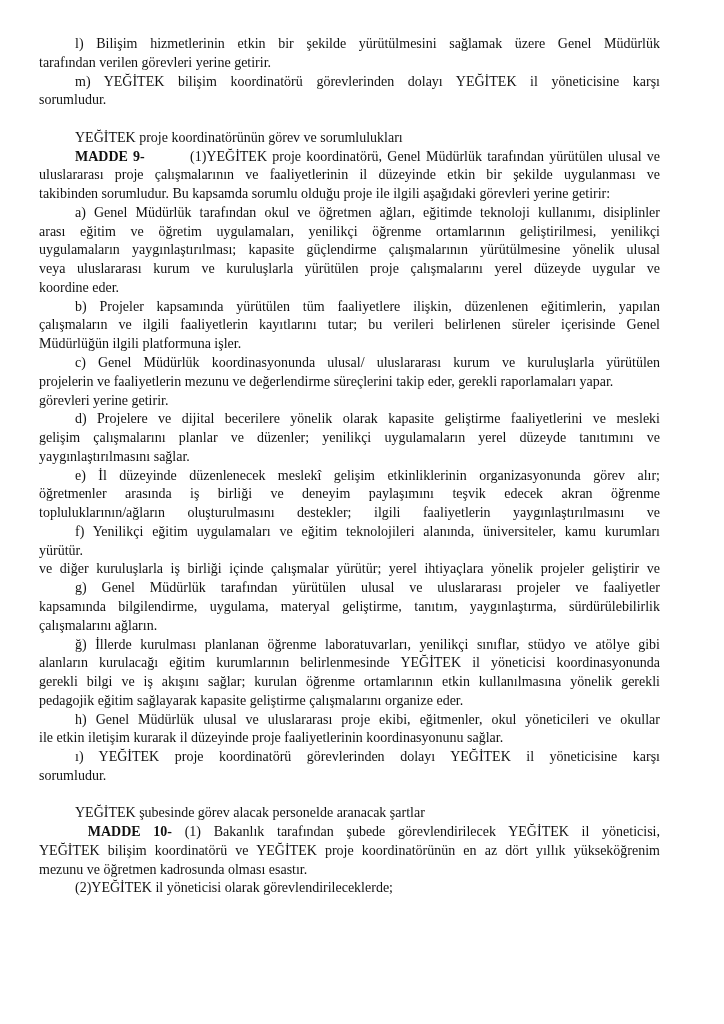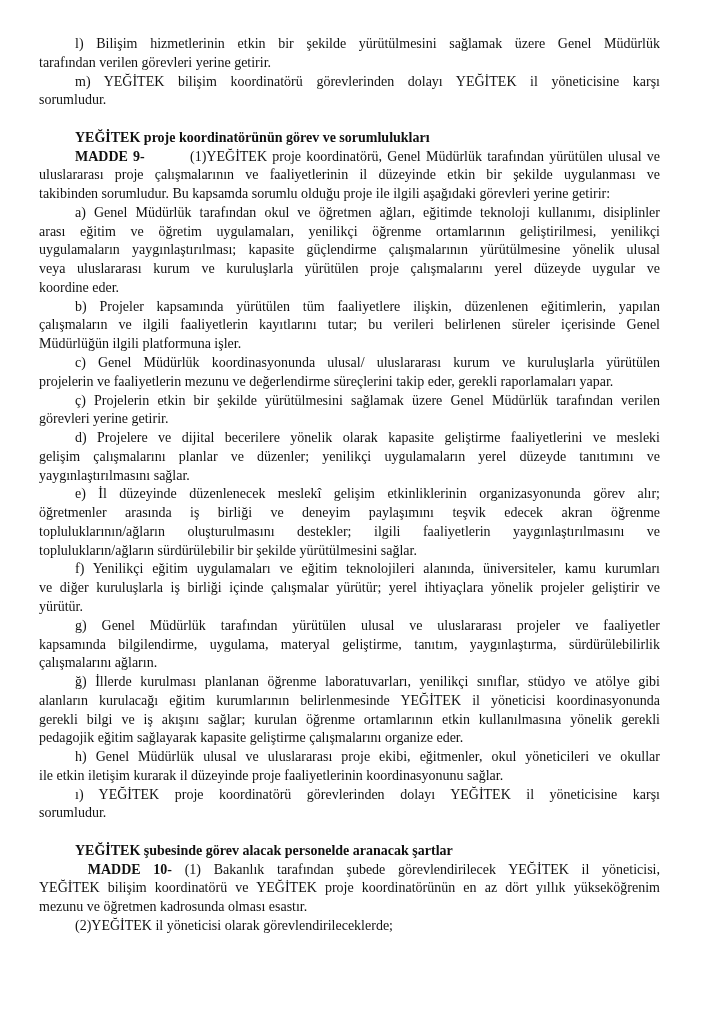--- a/index.html
+++ b/index.html
@@ -18,21 +18,21 @@
     display: block;
     white-space: nowrap;
     text-align: justify;
     text-align-last: justify;
     height: 18.78px;
     overflow: visible;
   }
   .line.last { text-align-last: left; }
   .line.indent { padding-left: 36px; }
   .blank { height: 18.78px; }
-  .heading { font-weight: bold; padding-left: 36px; height: 18.78px; white-space: nowrap; }
+  .heading { font-weight: normal; padding-left: 36px; height: 18.78px; white-space: nowrap; }
   .madde-label { font-weight: bold; }
   .para { display: block; }
 </style>
 </head>
 <body>
 
 <div class="page" id="page">
     <div class="para">
       <span class="line indent">l) Bilişim hizmetlerinin etkin bir şekilde yürütülmesini sağlamak üzere Genel Müdürlük</span>
       <span class="line last">tarafından verilen görevleri yerine getirir.</span>
@@ -58,38 +58,36 @@
     <div class="para">
       <span class="line indent">b) Projeler kapsamında yürütülen tüm faaliyetlere ilişkin, düzenlenen eğitimlerin, yapılan</span>
       <span class="line">çalışmaların ve ilgili faaliyetlerin kayıtlarını tutar; bu verileri belirlenen süreler içerisinde Genel</span>
       <span class="line last">Müdürlüğün ilgili platformuna işler.</span>
     </div>
     <div class="para">
       <span class="line indent">c) Genel Müdürlük koordinasyonunda ulusal/ uluslararası kurum ve kuruluşlarla yürütülen</span>
       <span class="line last">projelerin ve faaliyetlerin mezunu ve değerlendirme süreçlerini takip eder, gerekli raporlamaları yapar.</span>
     </div>
     <div class="para">
-      <span class="line indent">ç) Projelerin etkin bir şekilde yürütülmesini sağlamak üzere Genel Müdürlük tarafından verilen</span>
       <span class="line last">görevleri yerine getirir.</span>
     </div>
     <div class="para">
       <span class="line indent">d) Projelere ve dijital becerilere yönelik olarak kapasite geliştirme faaliyetlerini ve mesleki</span>
       <span class="line">gelişim çalışmalarını planlar ve düzenler; yenilikçi uygulamaların yerel düzeyde tanıtımını ve</span>
       <span class="line last">yaygınlaştırılmasını sağlar.</span>
     </div>
     <div class="para">
       <span class="line indent">e) İl düzeyinde düzenlenecek meslekî gelişim etkinliklerinin organizasyonunda görev alır;</span>
       <span class="line">öğretmenler arasında iş birliği ve deneyim paylaşımını teşvik edecek akran öğrenme</span>
       <span class="line">topluluklarının/ağların oluşturulmasını destekler; ilgili faaliyetlerin yaygınlaştırılmasını ve</span>
-      <span class="line last">toplulukların/ağların sürdürülebilir bir şekilde yürütülmesini sağlar.</span>
     </div>
     <div class="para">
       <span class="line indent">f) Yenilikçi eğitim uygulamaları ve eğitim teknolojileri alanında, üniversiteler, kamu kurumları</span>
+      <span class="line last">yürütür.</span>
       <span class="line">ve diğer kuruluşlarla iş birliği içinde çalışmalar yürütür; yerel ihtiyaçlara yönelik projeler geliştirir ve</span>
-      <span class="line last">yürütür.</span>
     </div>
     <div class="para">
       <span class="line indent">g) Genel Müdürlük tarafından yürütülen ulusal ve uluslararası projeler ve faaliyetler</span>
       <span class="line">kapsamında bilgilendirme, uygulama, materyal geliştirme, tanıtım, yaygınlaştırma, sürdürülebilirlik</span>
       <span class="line last">çalışmalarını ağların.</span>
     </div>
     <div class="para">
       <span class="line indent">ğ) İllerde kurulması planlanan öğrenme laboratuvarları, yenilikçi sınıflar, stüdyo ve atölye gibi</span>
       <span class="line">alanların kurulacağı eğitim kurumlarının belirlenmesinde YEĞİTEK il yöneticisi koordinasyonunda</span>
       <span class="line">gerekli bilgi ve iş akışını sağlar; kurulan öğrenme ortamlarının etkin kullanılmasına yönelik gerekli</span>

